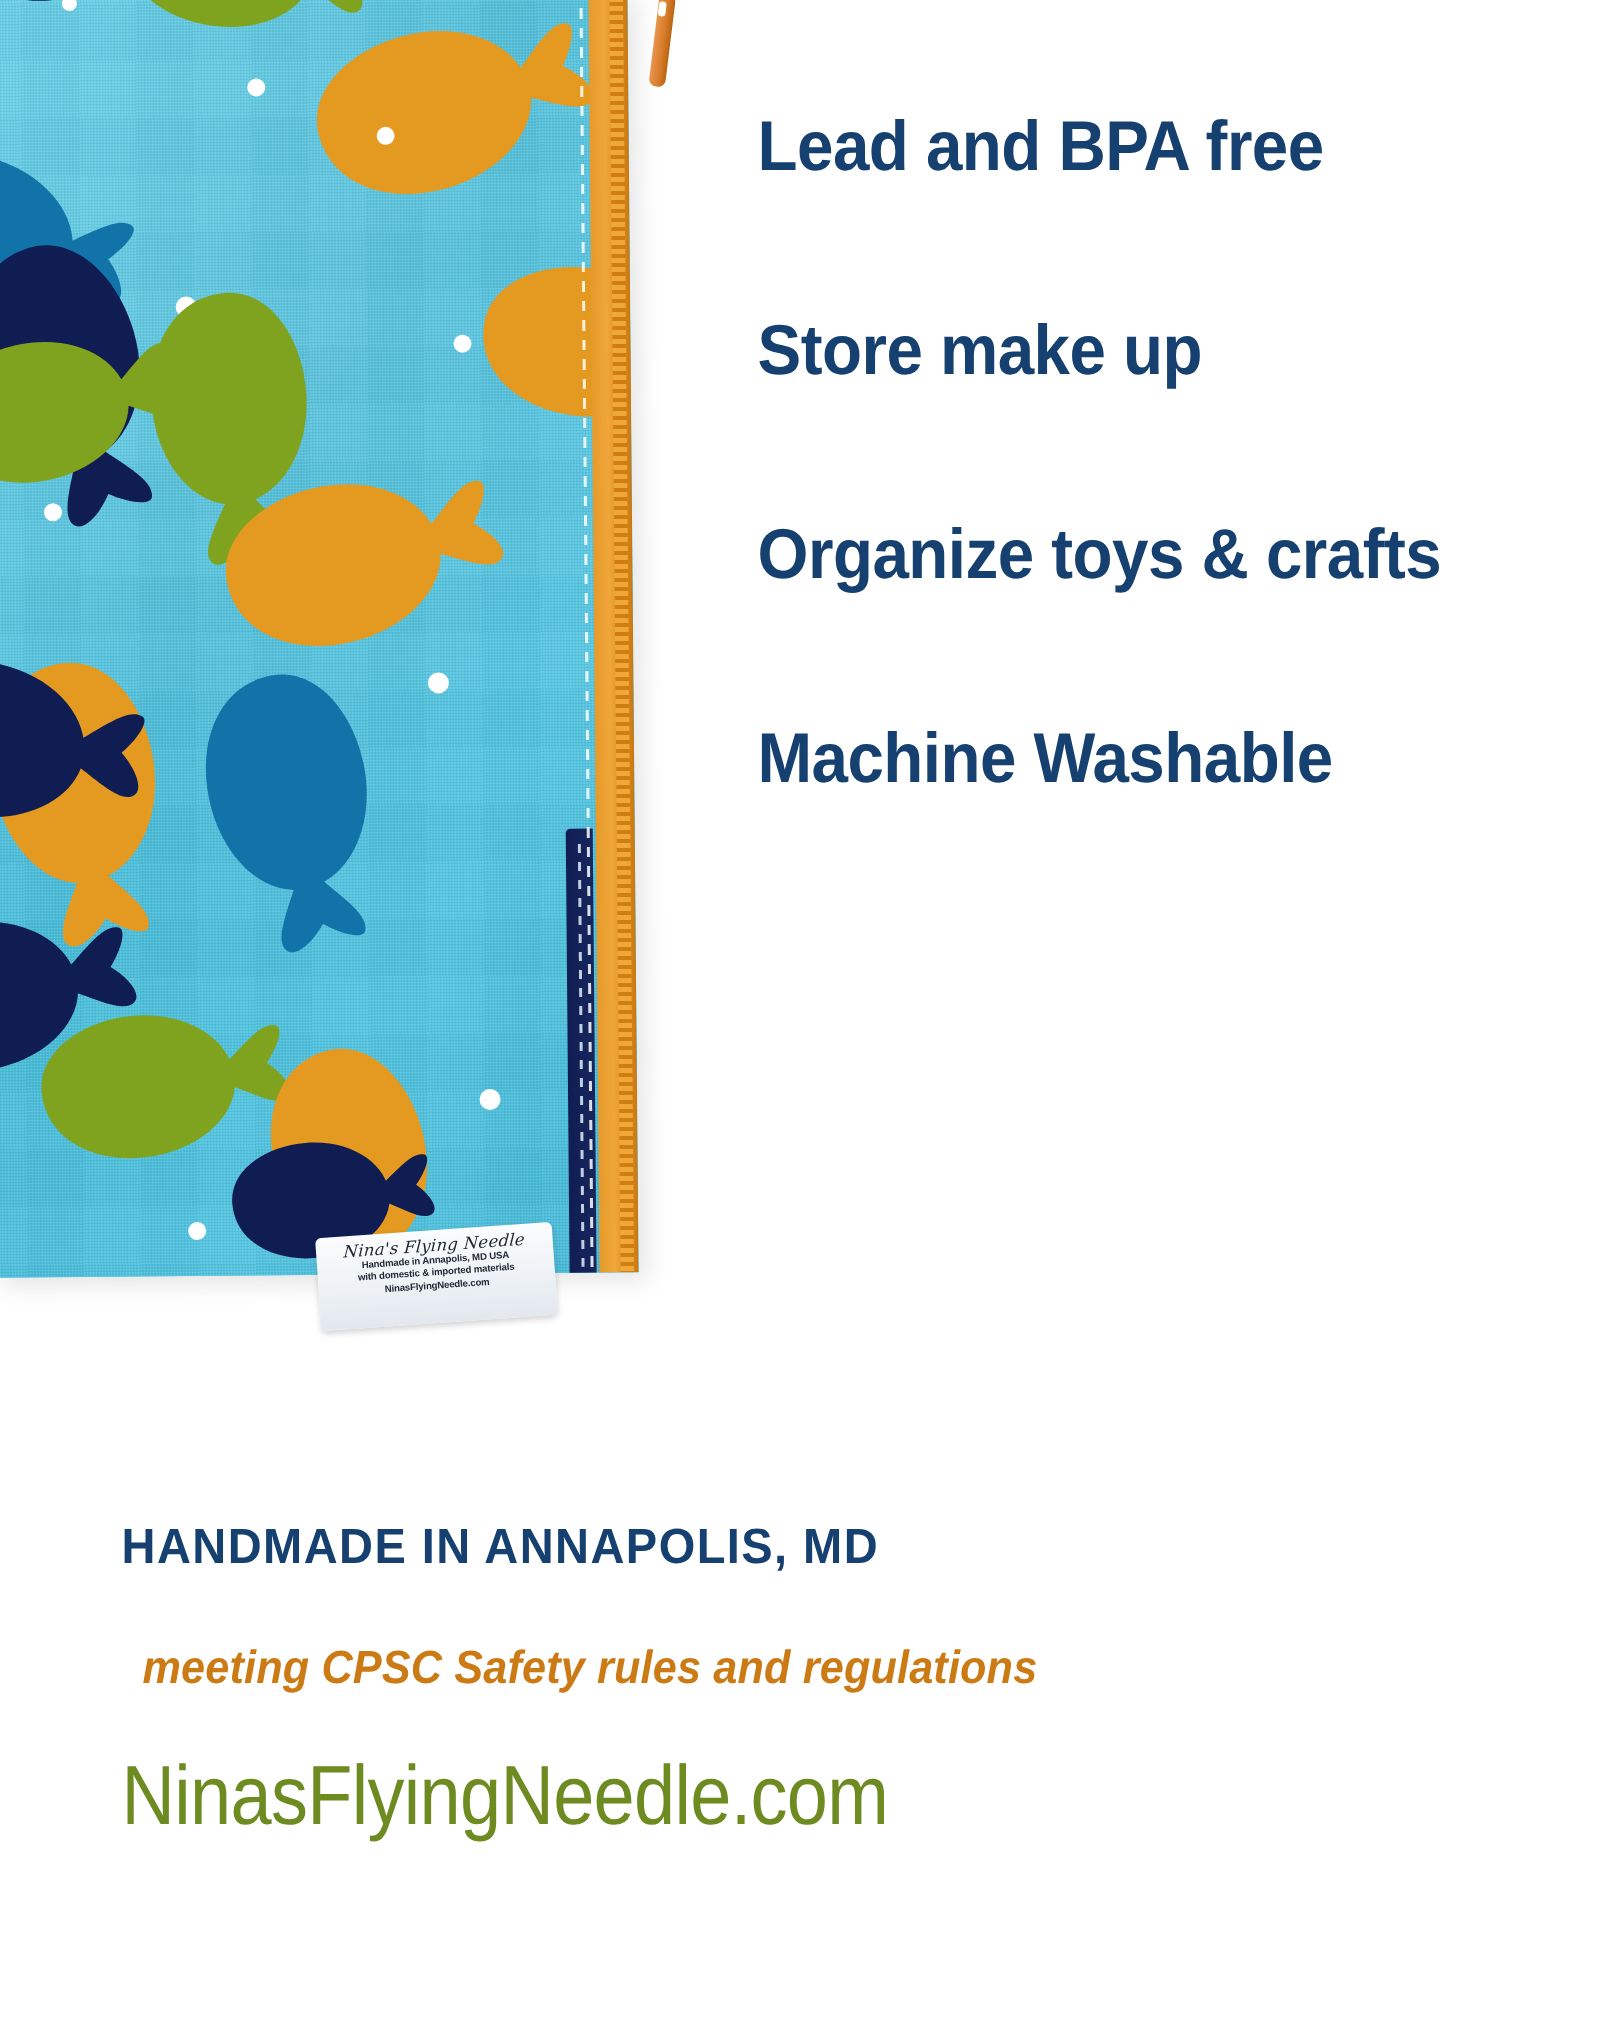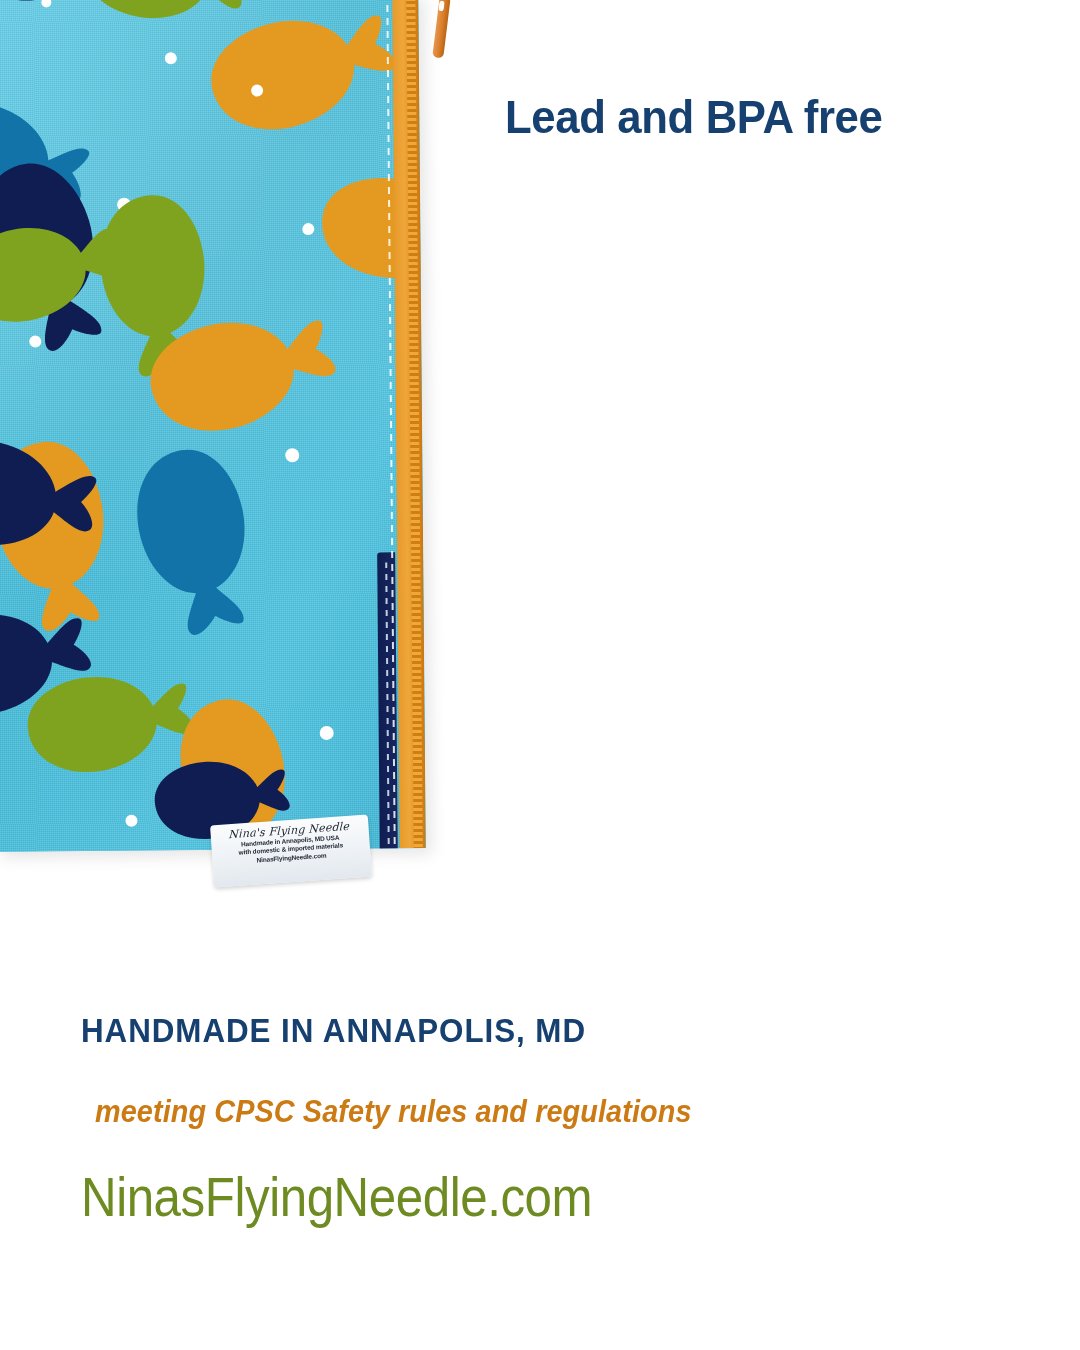--- a/index.html
+++ b/index.html
@@ -177,21 +177,20 @@
 
   
   #benefits {
     position: absolute;
     left: 505px;
     top: 72px;
     width: 540px;
   }
   .benefit-row {
     height: 136px;
-    margin-top: 20px;
   }
   .benefit-text {
     font-family: "Liberation Sans", sans-serif;
     font-weight: bold;
     font-size: 47px;
     line-height: 1.05;
     color: #16406f;
     letter-spacing: -0.4px;
     transform: scaleX(0.93);
     transform-origin: left center;
@@ -366,19 +365,28 @@
     <div class="lbl-line">Handmade in Annapolis, MD USA</div>
     <div class="lbl-line">with domestic &amp; imported materials</div>
     <div class="lbl-line">NinasFlyingNeedle.com</div>
   </div>
 </div>
 
 <div id="benefits">
   <div class="benefit-row">
     <div class="benefit-text">Lead and BPA free</div>
   </div>
+  <div class="benefit-row">
+    <div class="benefit-text">Store make up</div>
+  </div>
+  <div class="benefit-row">
+    <div class="benefit-text">Organize toys &amp; crafts</div>
+  </div>
+  <div class="benefit-row">
+    <div class="benefit-text">Machine Washable</div>
+  </div>
 </div>
 
 <div id="footer">
   <div id="handmade-line">HANDMADE IN ANNAPOLIS, MD</div>
   <div id="cpsc-line">meeting CPSC Safety rules and regulations</div>
   <div id="website-line">NinasFlyingNeedle.com</div>
 </div>
 
 </body></html>

